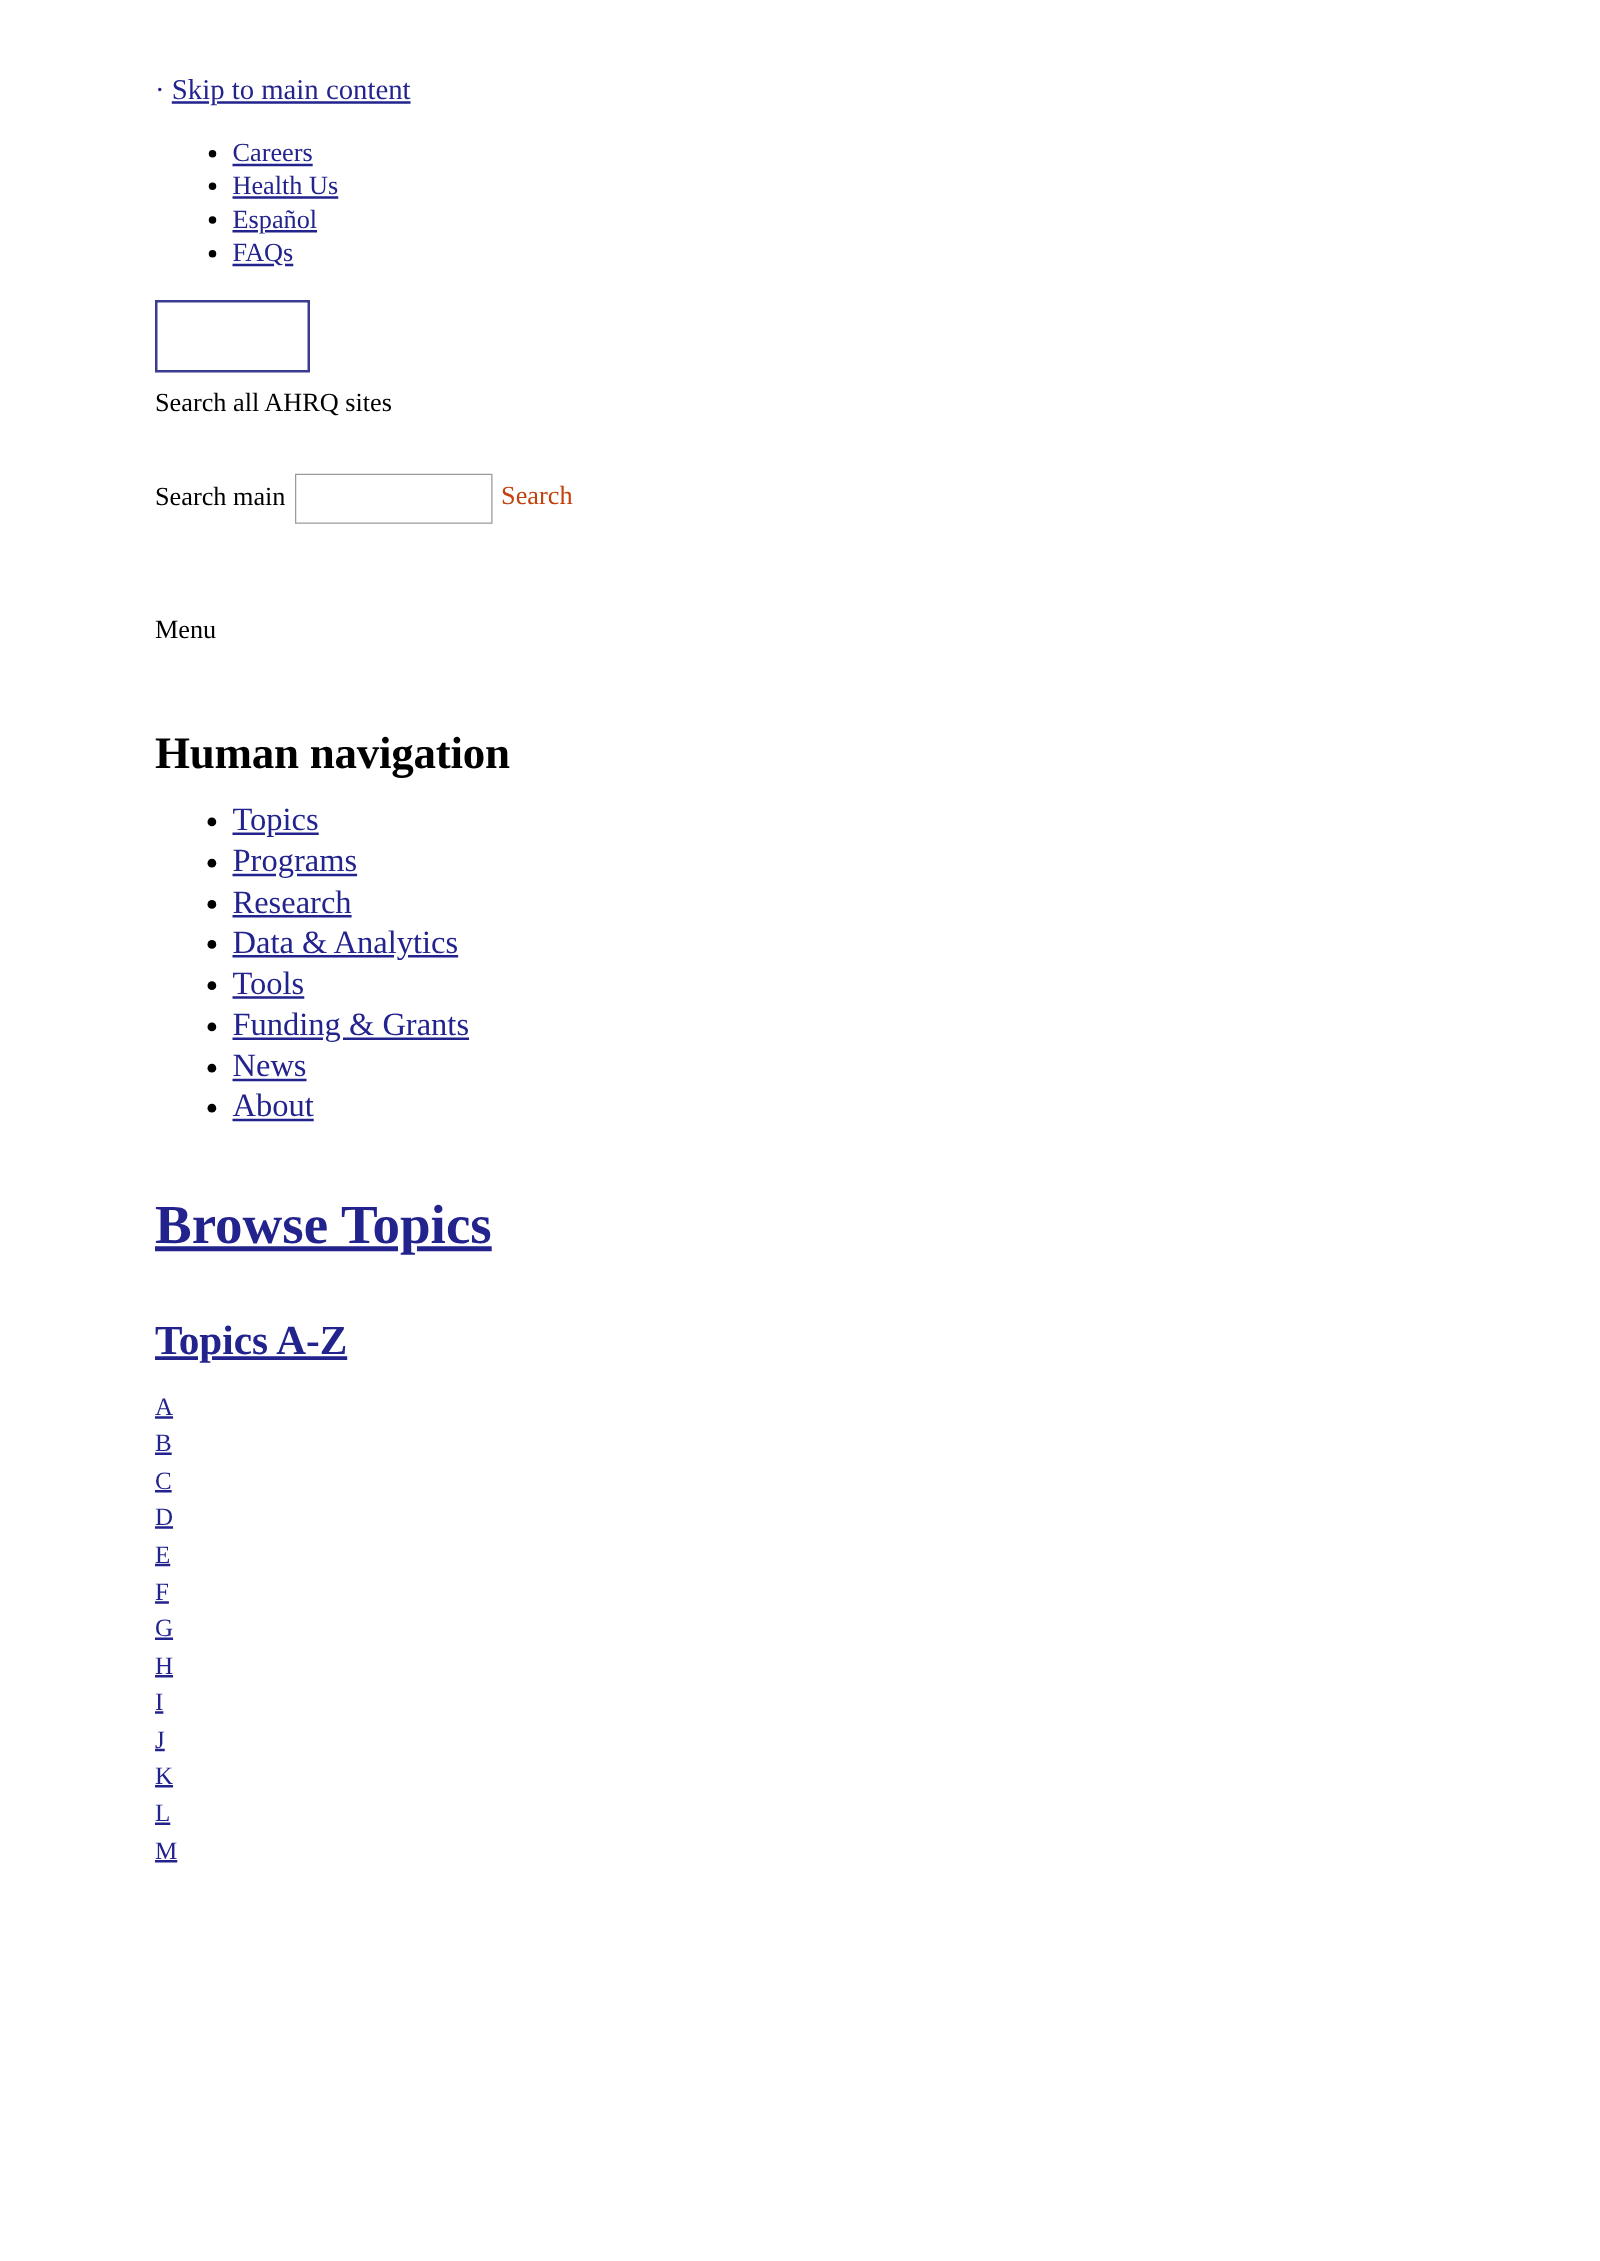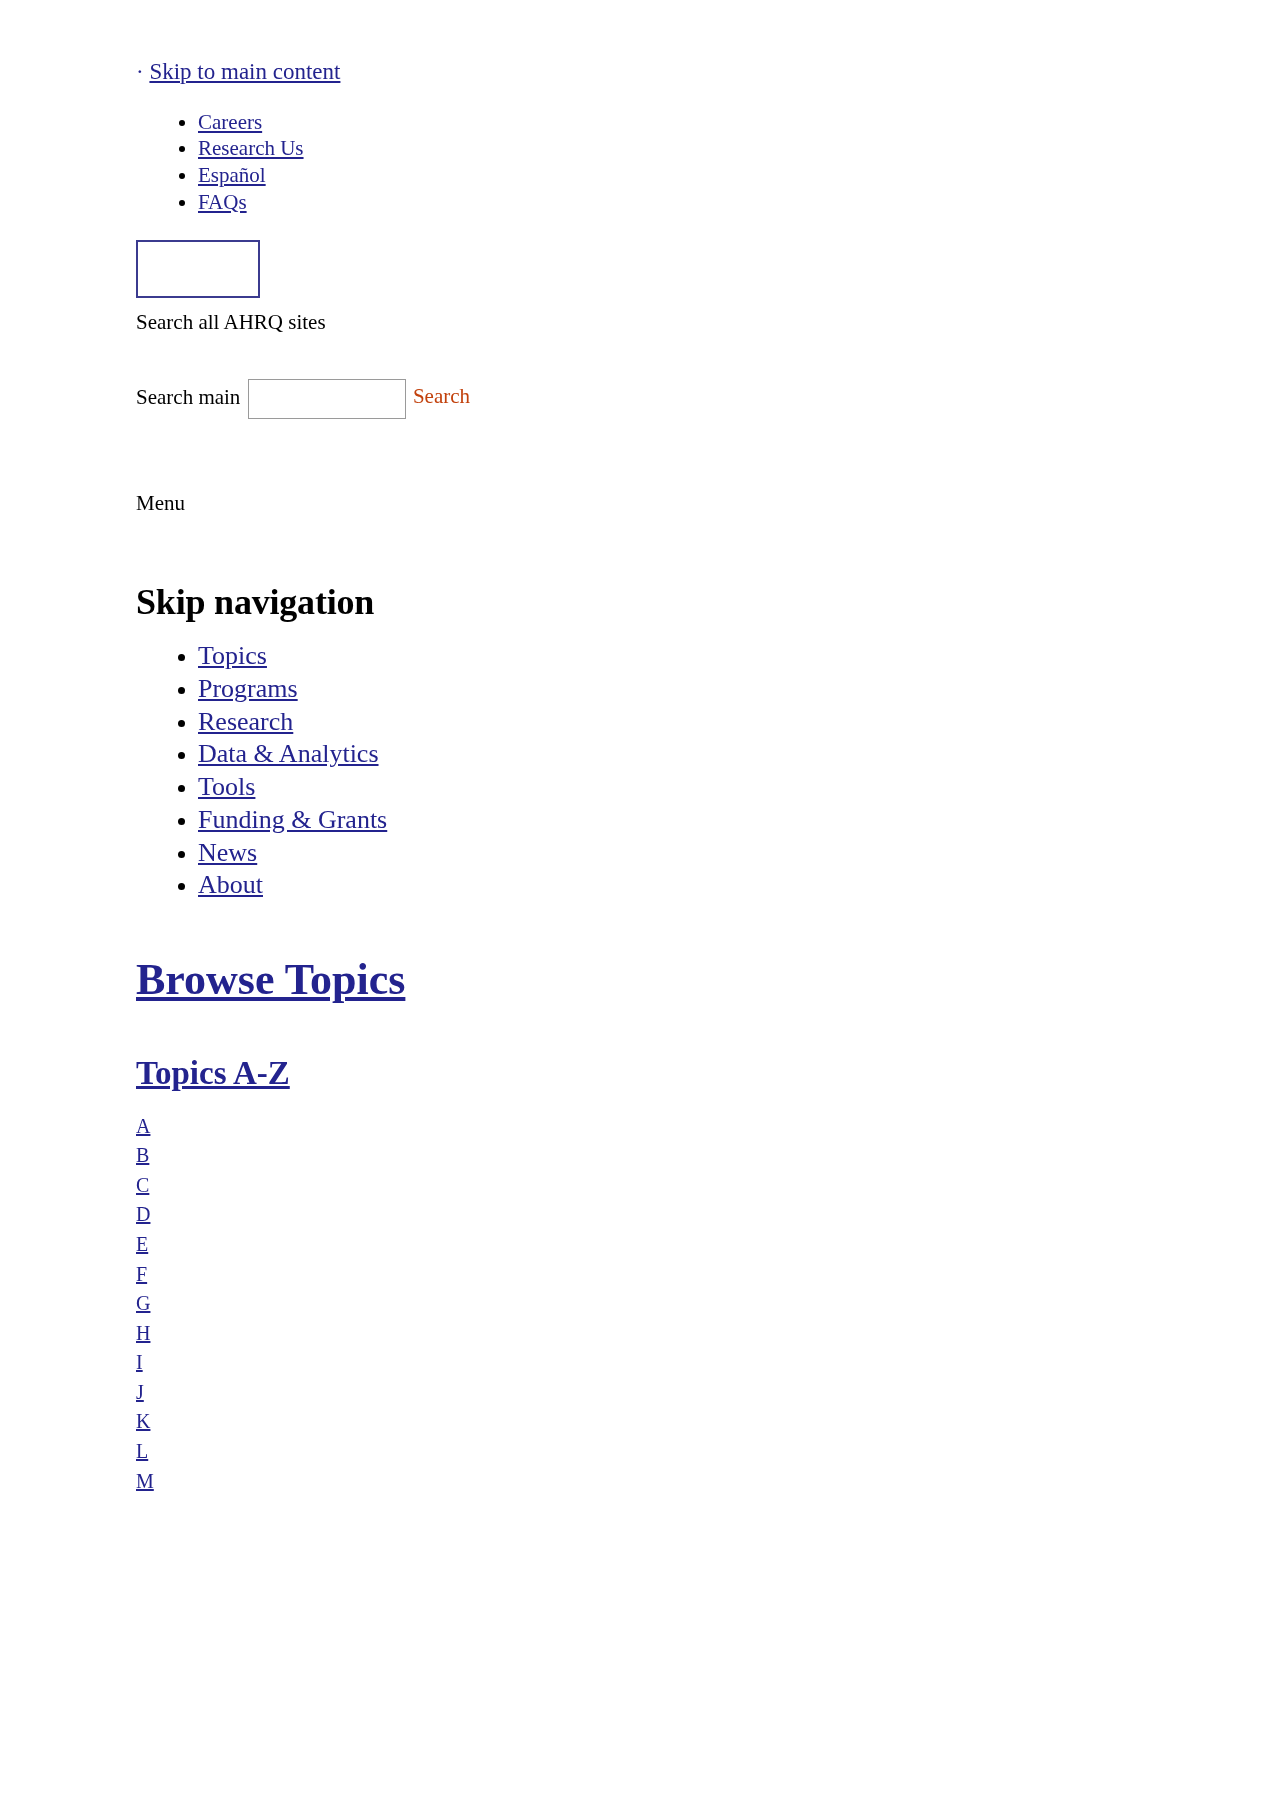--- a/index.html
+++ b/index.html
@@ -14,21 +14,20 @@
     overflow: hidden;
     font-family: "Liberation Serif", "DejaVu Serif", serif;
     color: #000000;
     -webkit-font-smoothing: antialiased;
   }
 
   .page {
     padding: 0 12px 0 124px;
     box-sizing: border-box;
     width: 1192px;
-    margin-left: 12px;
   }
 
   a, .link {
     color: #23238e;
     text-decoration: underline;
     cursor: pointer;
   }
 
   
   .skip-row {
@@ -184,38 +183,38 @@
 <div class="page">
 
   <div class="skip-row">
     <span class="skip-dot">·</span>
     <a class="skip-link" href="#">Skip to main content </a>
   </div>
 
 
   <ul class="plain">
     <li><a href="#">Careers</a></li>
-    <li><a href="#">Research Us</a></li>
+    <li><a href="#">Health Us</a></li>
     <li><a href="#">Español</a></li>
     <li><a href="#">FAQs</a></li>
   </ul>
 
   <a class="logo-box" href="#"></a>
 
   <div class="search-all-label">Search all AHRQ sites</div>
 
   <div class="search-form">
     <label for="sm-search">Search main</label>
     <input id="sm-search" class="search-input" type="text" placeholder="" style="">
     <button class="search-submit" type="submit">Search</button>
   </div>
 
   <button class="menu-toggle" type="button">Menu</button>
 
-  <h2 class="main-nav-title">Skip navigation</h2>
+  <h2 class="main-nav-title">Human navigation</h2>
 
   <ul class="mainnav">
     <li><a href="#">Topics</a></li>
     <li><a href="#">Programs</a></li>
     <li><a href="#">Research</a></li>
     <li><a href="#">Data &amp; Analytics</a></li>
     <li><a href="#">Tools</a></li>
     <li><a href="#">Funding &amp; Grants</a></li>
     <li><a href="#">News</a></li>
     <li><a href="#">About</a></li>

